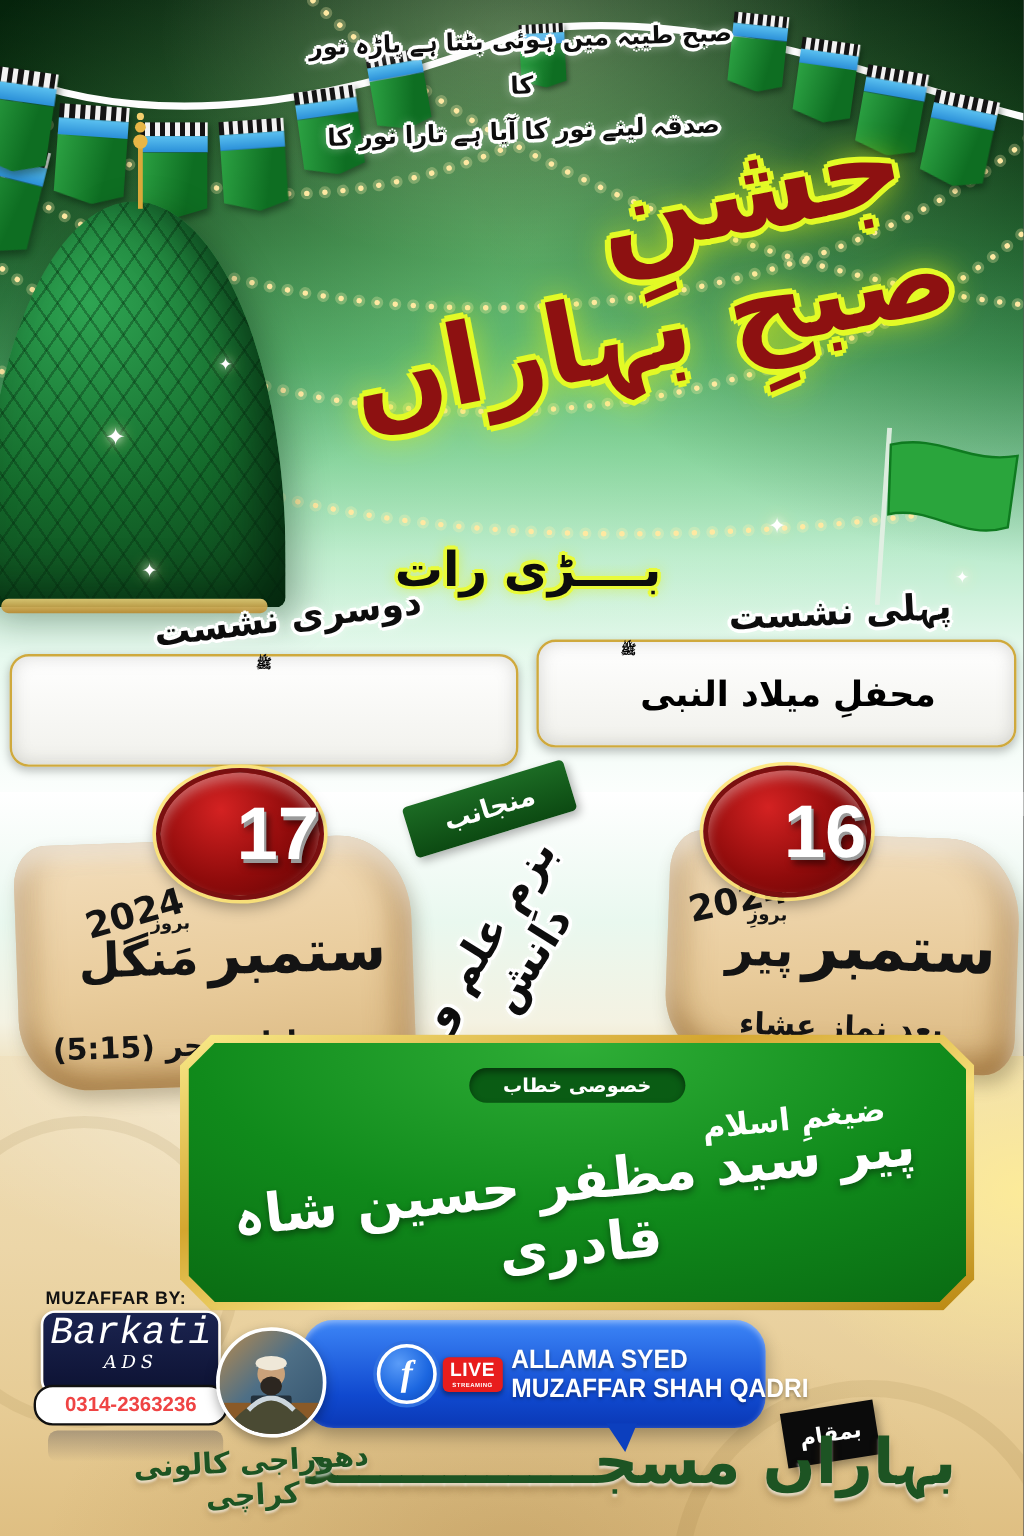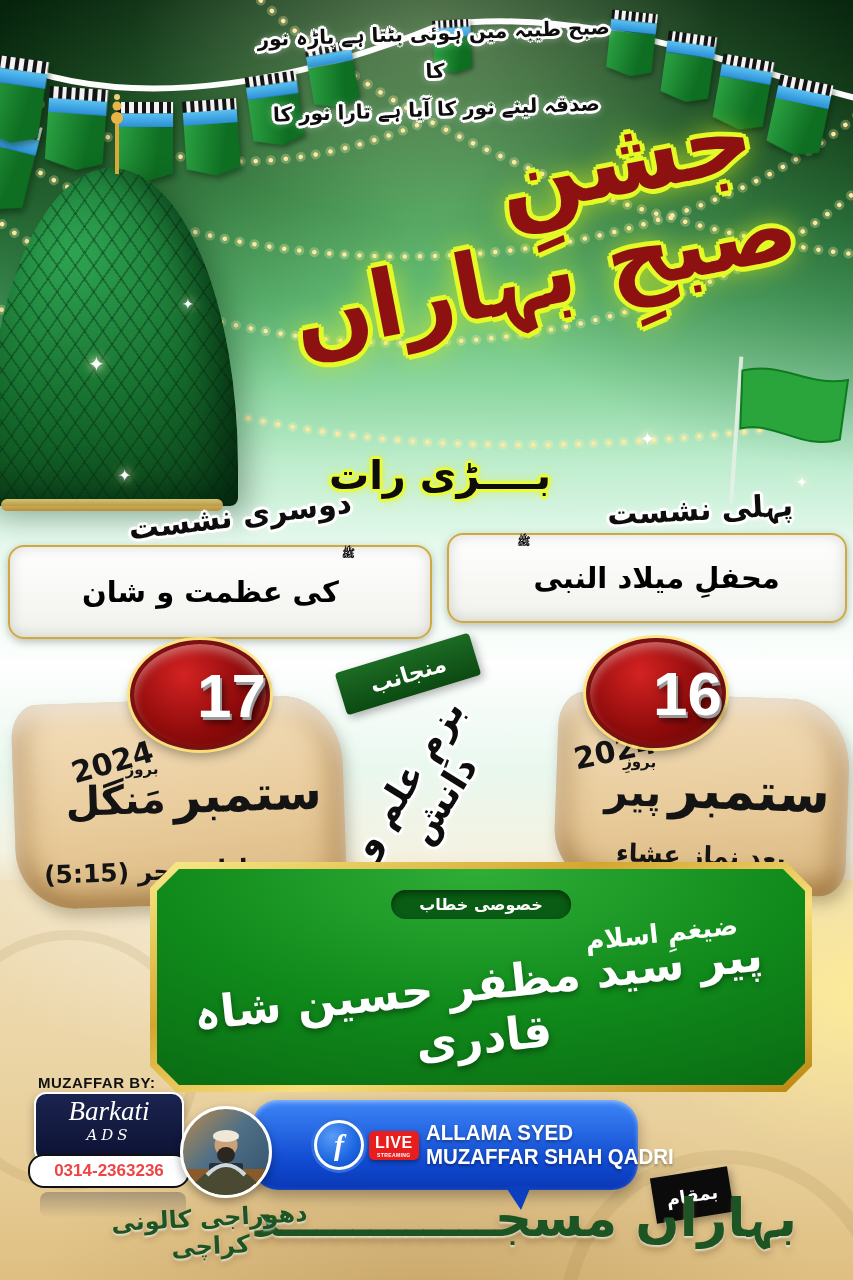--- a/index.html
+++ b/index.html
@@ -120,21 +120,21 @@
   .gb-hon{position:absolute;right:74px;top:56px;color:#fff;font-size:26px;font-weight:bold;
     transform:rotate(-6deg);direction:rtl;}
   .gb-name{position:absolute;left:8px;right:8px;top:96px;text-align:center;color:#fff;font-size:45px;
     font-weight:bold;transform:rotate(-6deg);direction:rtl;text-shadow:0 3px 6px rgba(0,0,0,.4);}
 
   
   .des-label{left:38px;top:1074px;font:bold 15px "Liberation Sans",sans-serif;color:#111;letter-spacing:.5px;}
   .des-box{left:34px;top:1092px;width:146px;height:66px;border-radius:12px;
     background:linear-gradient(180deg,#1b2450,#0d1233);border:2px solid #fff;color:#fff;text-align:center;
     box-shadow:0 4px 8px rgba(0,0,0,.3);}
-  .des-brand{font-family:Liberation Serif, serif;font-style:italic;font-size:27px;line-height:34px;}
+  .des-brand{font-family:Liberation Mono, monospace;font-style:italic;font-size:32px;line-height:34px;}
   .des-sub{font-family:"DejaVu Serif",serif;font-style:italic;font-size:15px;letter-spacing:4px;line-height:14px;}
   .des-pill{left:28px;top:1154px;width:158px;height:30px;background:#fff;border:2px solid #111;
     border-radius:16px;display:flex;align-items:center;justify-content:center;
     font:bold 17px "Liberation Sans",sans-serif;color:#ef4444;}
   .des-refl{left:40px;top:1192px;width:146px;height:26px;border-radius:8px;
     background:linear-gradient(180deg,rgba(20,25,60,.28),transparent);}
 
   
   .photo{left:180px;top:1106px;width:86px;height:86px;border-radius:50%;border:3px solid #fff;
     overflow:hidden;box-shadow:0 4px 10px rgba(0,0,0,.35);z-index:5;
@@ -299,21 +299,20 @@
 
   <div class="abs slabel slabel-first ow" dir="rtl">پہلی نشست</div>
   <div class="abs panel panel-first" dir="rtl">
     <span>محفلِ میلاد النبی</span>
     <span class="salawat">ﷺ</span>
   </div>
 
   <div class="abs slabel slabel-second ow" dir="rtl">دوسری نشست</div>
   <div class="abs panel panel-second" dir="rtl">
     <span class="salawat">ﷺ</span>
-    <span>کی عظمت و شان</span>
   </div>
 
   <div class="abs scroll scroll-right">
     <div class="yr" style="left:16px;top:40px">2024</div>
     <div class="mainline" style="right:18px;top:68px">
       <span class="month">ستمبر</span>
       <span class="wd">
         <span class="pfx">بروزِ</span>
         <span>پیر</span>
       </span>

